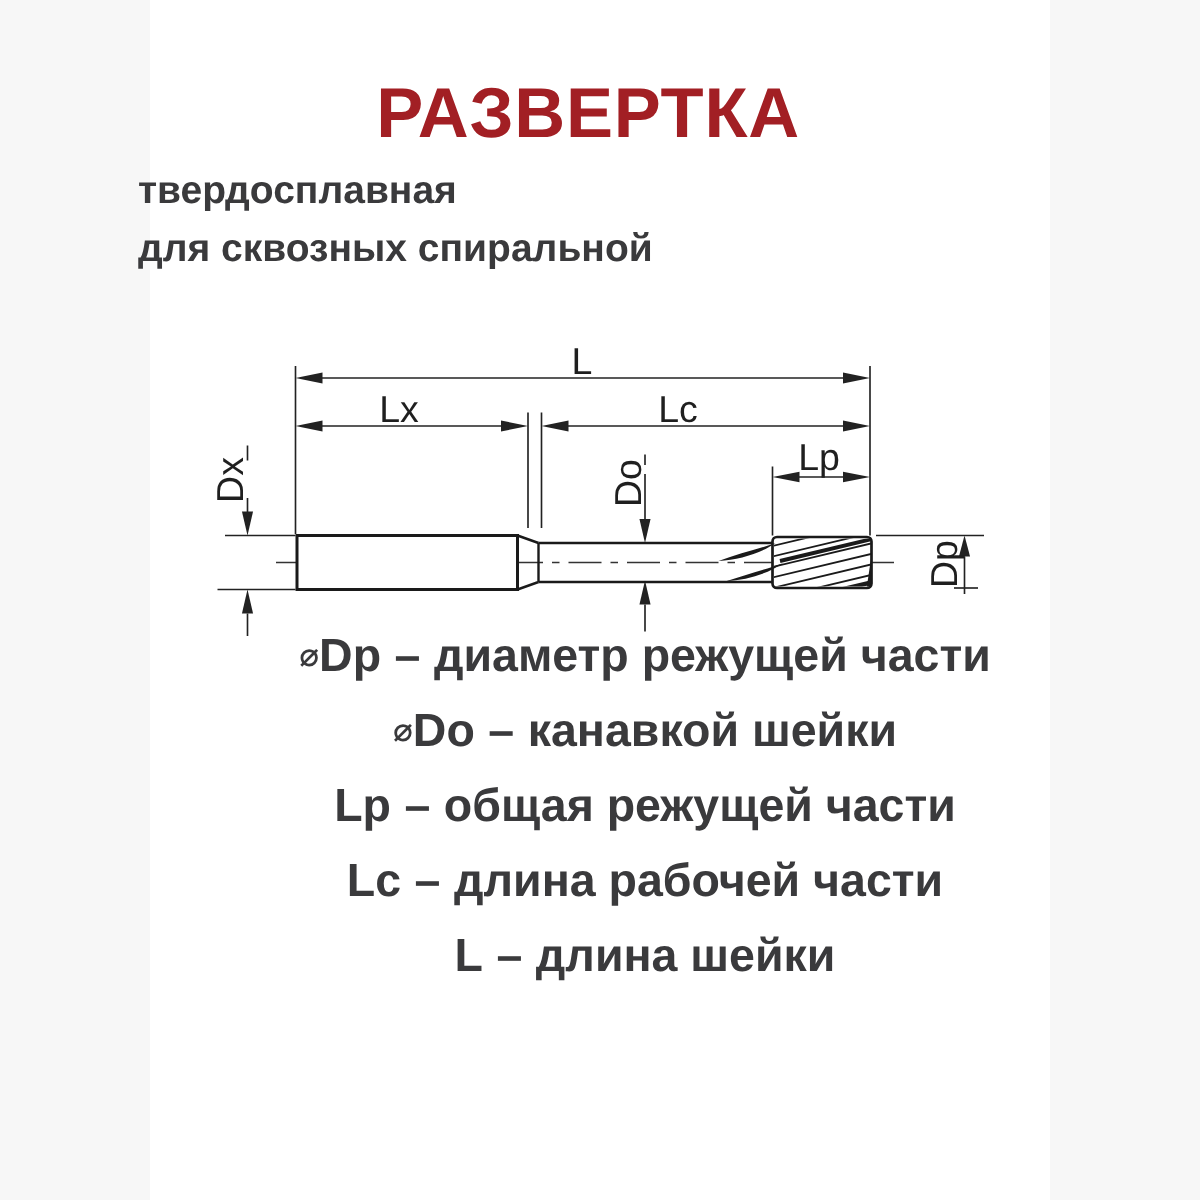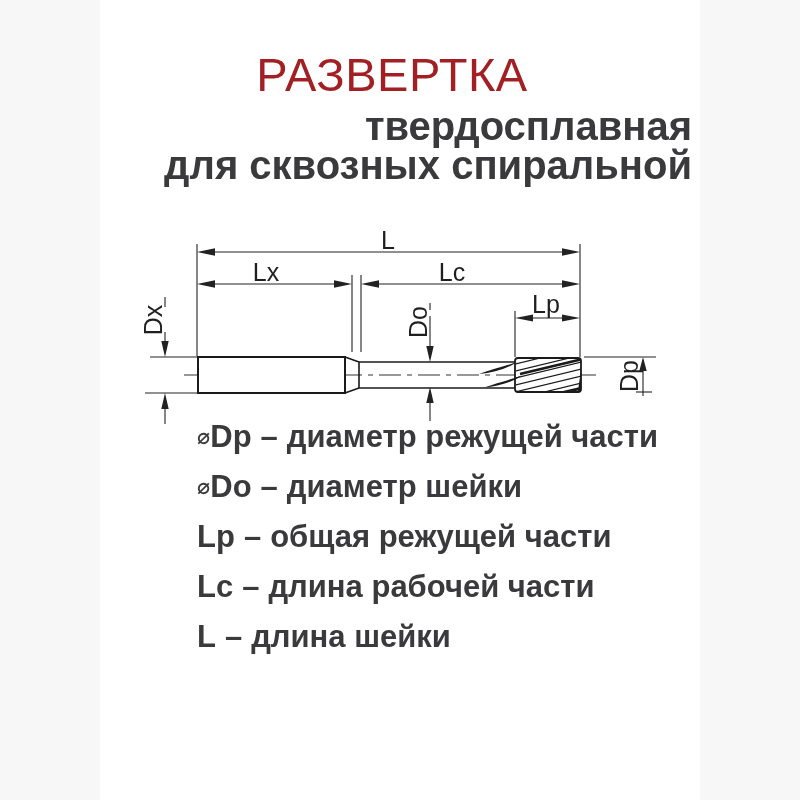--- a/index.html
+++ b/index.html
@@ -10,42 +10,43 @@
     overflow:hidden;
     font-family:"Liberation Sans","DejaVu Sans",sans-serif;
   }
   .card{
     position:absolute;left:100px;top:0;width:600px;height:800px;
     background:#ffffff;
   }
   .page-title{
     position:absolute;left:100px;top:50px;width:600px;
     text-align:center;
-    font-size:47px;line-height:49px;font-weight:400;
+    font-size:47px;line-height:49px;font-weight:700;
     letter-spacing:.5px;
     color:#a21f24;
     transform:translateX(-8px);
   }
   .subtitle{
     position:absolute;left:100px;top:107px;width:600px;
-    text-align:right;
-    font-size:40px;line-height:39px;font-weight:700;
+    text-align:left;
+    font-size:26px;line-height:39px;font-weight:700;
     color:#3a3a3c;
     transform:translateX(-8px);
   }
   .drawing{
     position:absolute;left:130px;top:228px;width:560px;height:212px;
   }
   .drawing text{
     font-family:"Liberation Sans","DejaVu Sans",sans-serif;
     font-size:25px;fill:#1f1f1f;font-weight:400;
   }
   .legend{
-    position:absolute;left:197px;top:412px;width:520px;
+    position:absolute;left:170px;top:412px;width:520px;
     color:#3a3a3c;
+    text-align:center;
   }
   .legend-row{
     height:50px;line-height:50px;
     font-size:31px;
     white-space:nowrap;
   }
   .legend-row .dia{
     font-size:22px;font-weight:700;
     vertical-align:3px;
     font-family:"DejaVu Sans","Liberation Sans",sans-serif;
@@ -164,21 +165,21 @@
       <path d="M479,374 C492,369 506,366 517,362 C507,369 493,373 479,374 Z"></path>
       <path d="M484,387.5 C497,383 511,379.5 522,375.5 C512,382.5 498,386.5 484,387.5 Z"></path>
     </g>
   </svg>
 
   <div class="legend">
     <div class="legend-row">
       <span class="sym"><span class="dia">⌀</span><span>Dp</span></span><span class="dash">–</span><span class="desc">диаметр режущей части</span>
     </div>
     <div class="legend-row">
-      <span class="sym"><span class="dia">⌀</span><span>Do</span></span><span class="dash">–</span><span class="desc">диаметр шейки</span>
+      <span class="sym"><span class="dia">⌀</span><span>Do</span></span><span class="dash">–</span><span class="desc">канавкой шейки</span>
     </div>
     <div class="legend-row">
       <span class="sym"><span class="dia"></span><span>Lp</span></span><span class="dash">–</span><span class="desc">общая режущей части</span>
     </div>
     <div class="legend-row">
       <span class="sym"><span class="dia"></span><span>Lc</span></span><span class="dash">–</span><span class="desc">длина рабочей части</span>
     </div>
     <div class="legend-row">
       <span class="sym"><span class="dia"></span><span>L</span></span><span class="dash">–</span><span class="desc">длина шейки</span>
     </div>

